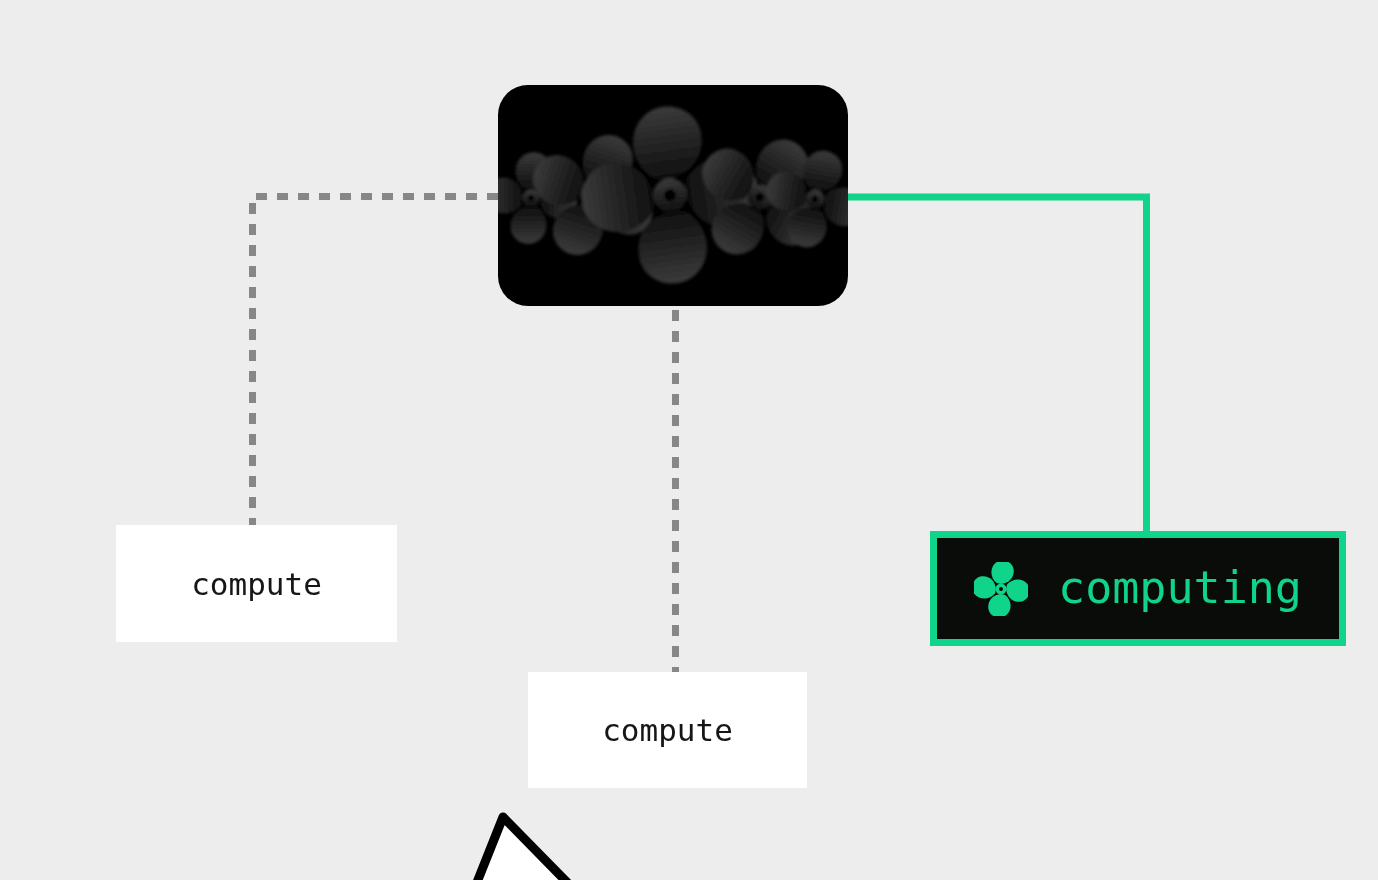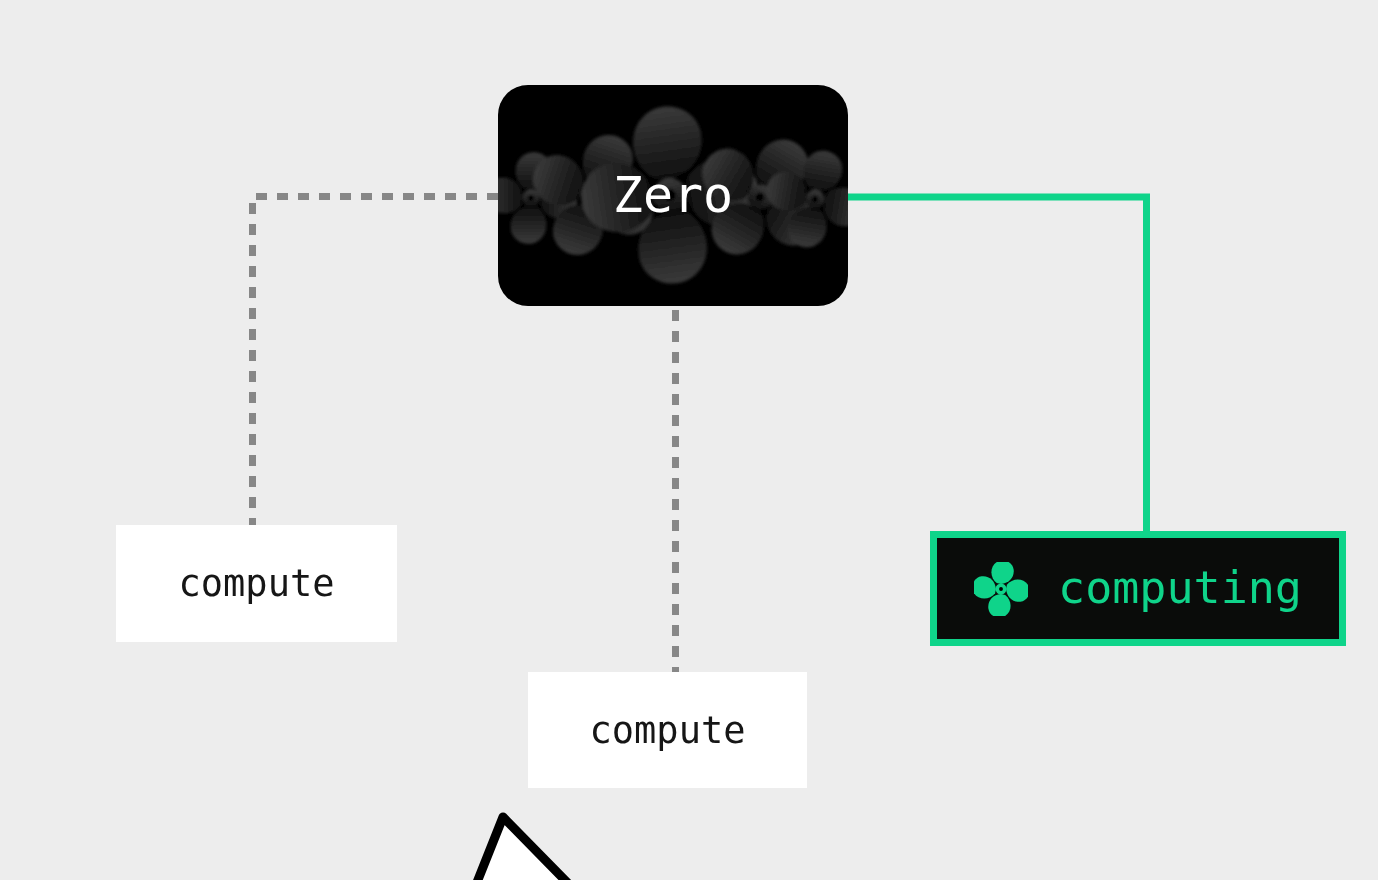--- a/index.html
+++ b/index.html
@@ -27,21 +27,21 @@
   .cluster-title{
     position:relative;z-index:2;
     color:#fff;font-size:50px;line-height:53px;
     text-align:center;white-space:pre;
   }
   .cluster-title span{display:block;}
   
   .leaf-node{
     background:#fff;
     display:flex;align-items:center;justify-content:center;
-    color:#161616;font-size:37px;
+    color:#161616;font-size:31px;
     cursor:pointer;
   }
   .leaf-left{left:116px;top:525px;width:281px;height:117px;}
   .leaf-bottom{left:528px;top:672px;width:279px;height:116px;}
   
   .computing-node{
     left:930px;top:531px;width:416px;height:115px;
     box-sizing:border-box;
     background:#0a0c0a;
     border:7px solid #0fd48a;
@@ -91,21 +91,20 @@
       </defs>
       <g fill="url(#fanShade)" filter="url(#soft)">
         <use href="#fan" transform="translate(33 113) scale(1.35)"></use>
         <use href="#fan" transform="translate(95 110) scale(1.85) rotate(18)"></use>
         <use href="#fan" transform="translate(172 110) scale(2.6) rotate(-8)"></use>
         <use href="#fan" transform="translate(262 112) scale(1.9) rotate(30)"></use>
         <use href="#fan" transform="translate(317 114) scale(1.45) rotate(10)"></use>
       </g>
     </svg>
     <div class="cluster-title">
-      <span>Zero</span>
     </div>
   </div>
 
   <div class="abs leaf-node leaf-left">
     <span>compute</span>
   </div>
 
   <div class="abs leaf-node leaf-bottom">
     <span>compute</span>
   </div>

